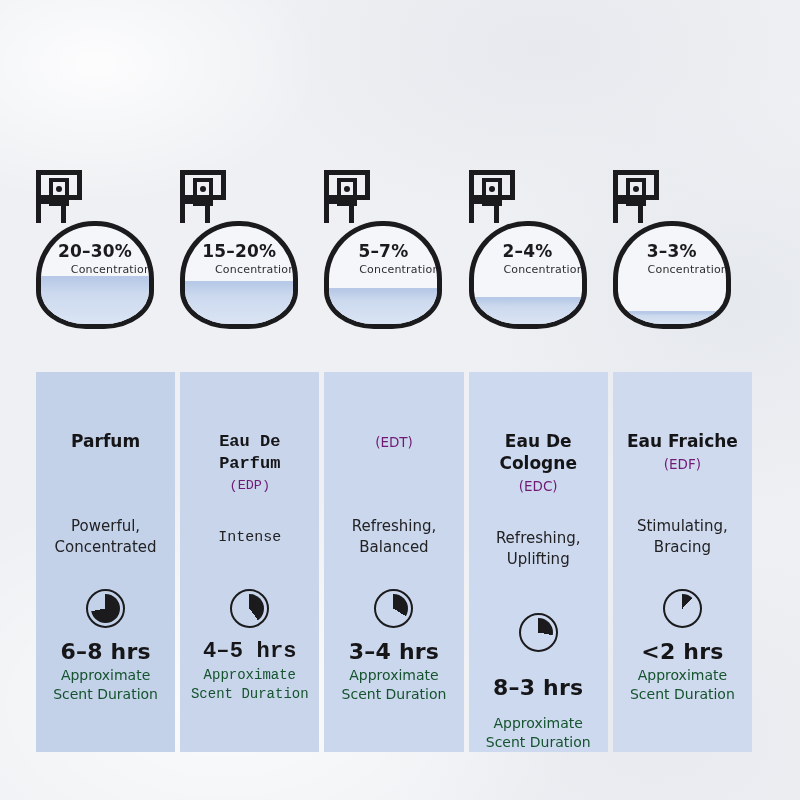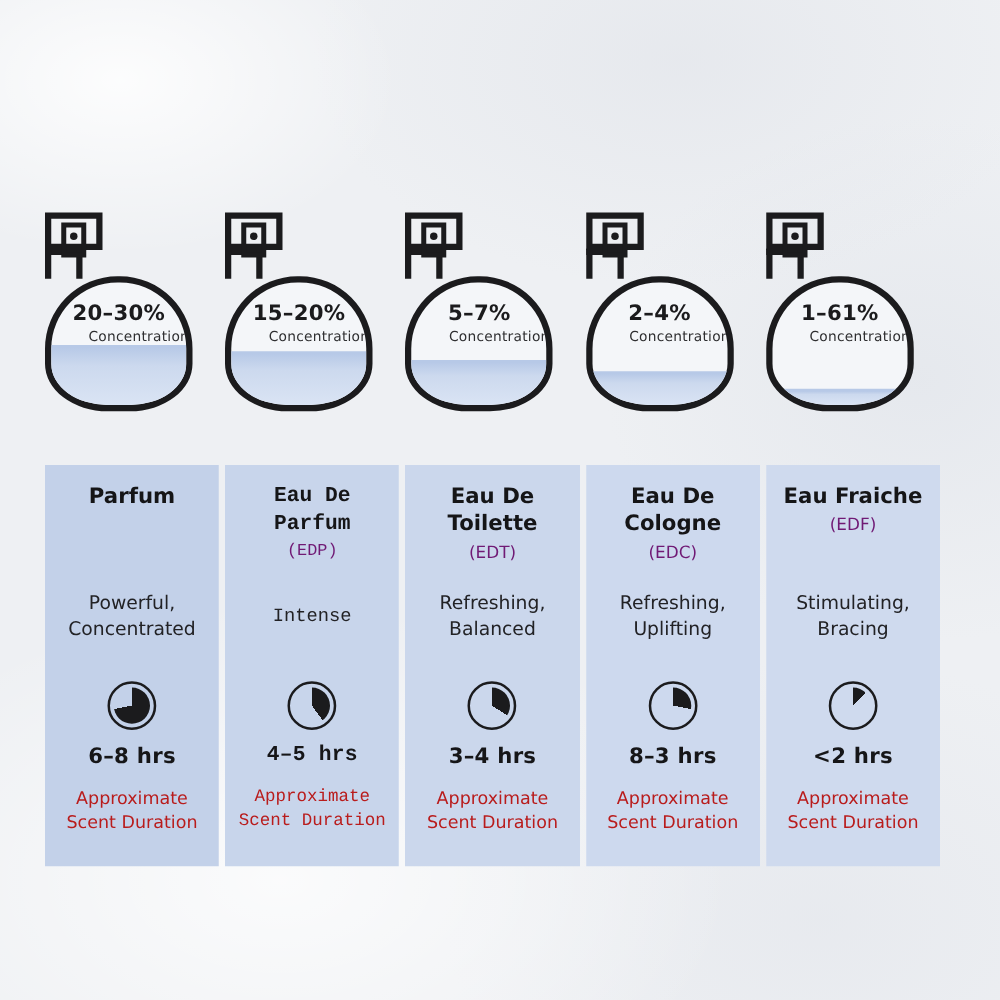--- a/index.html
+++ b/index.html
@@ -50,34 +50,34 @@
   .conc{font-size:11px; color:#2e2e30; margin-top:2px; z-index:1; letter-spacing:.2px;margin-left:32px;}
 
   .row-cards{
     position:absolute; left:36px; top:372px; width:716px; height:321px;
     display:grid; grid-template-columns:repeat(5,1fr); gap:5px;
   }
   .card{
     display:flex; flex-direction:column; align-items:center; text-align:center;
     padding:15px 6px 0; box-sizing:border-box; background:#cad6eb;
   }
-  .card-head{height:74px; display:flex; flex-direction:column; align-items:center;}
+  .card-head{height:74px; display:flex; flex-direction:column; align-items:center;margin-top:44px;}
   .card-title{font-size:17px; font-weight:700; color:#151517; line-height:1.28;}
   .card-abbr{font-size:13.5px; color:#701a75; margin-top:3px;}
   .card-desc{
     height:64px; font-size:15px; color:#222225; line-height:1.4;
     display:flex; align-items:center; justify-content:center; max-width:125px;
   }
   .clock{
     width:35px; height:35px; box-sizing:content-box; margin-top:20px;
     border:2.5px solid #1b1b1d; border-radius:50%; position:relative;
   }
   .clock-pie{position:absolute; inset:3px; border-radius:50%;}
-  .duration{margin-top:11px; font-size:17px; font-weight:700; color:#161618; letter-spacing:.2px;}
-  .duration-label{margin-top:15px; font-size:14px; line-height:1.35; color:#b91c1c; max-width:135px;}
+  .duration{margin-top:11px; font-size:22px; font-weight:700; color:#161618; letter-spacing:.2px;}
+  .duration-label{margin-top:2px; font-size:14px; line-height:1.35; color:#14532d; max-width:135px;}
 </style>
 </head>
 <body>
 
 <div id="canvas">
 
   <div class="row-bottles">
 
     <div class="bottle">
       <div class="cap-housing">
@@ -137,21 +137,21 @@
 
     <div class="bottle">
       <div class="cap-housing">
           <div class="cap-nozzle">
             <div class="cap-dot"></div>
           </div>
         </div>
       <div class="neck"></div>
       <div class="bottle-body">
         <div class="liquid" style="height: 13%;"></div>
-        <div class="pct">1–61%</div>
+        <div class="pct">3–3%</div>
         <div class="conc">Concentration</div>
       </div>
     </div>
   </div>
 
   <div class="row-cards">
 
     <div class="card" style="background: rgb(195, 209, 233);">
       <div class="card-head">
         <div class="card-title">Parfum</div>
@@ -173,32 +173,31 @@
       <div class="card-desc">Intense</div>
       <div class="clock">
           <div class="clock-pie" style="background: conic-gradient(rgb(27, 27, 29) 0deg, rgb(27, 27, 29) 144deg, transparent 144deg, transparent 360deg);"></div>
         </div>
       <div class="duration">4–5 hrs</div>
       <div class="duration-label">Approximate Scent Duration</div>
     </div>
 
     <div class="card" style="background: rgb(203, 215, 236);">
       <div class="card-head">
-        <div class="card-title">Eau De Toilette</div>
         <div class="card-abbr">(EDT)</div>
       </div>
       <div class="card-desc">Refreshing, Balanced</div>
       <div class="clock">
           <div class="clock-pie" style="background: conic-gradient(rgb(27, 27, 29) 0deg, rgb(27, 27, 29) 122.4deg, transparent 122.4deg, transparent 360deg);"></div>
         </div>
       <div class="duration">3–4 hrs</div>
       <div class="duration-label">Approximate Scent Duration</div>
     </div>
 
-    <div class="card" style="background: rgb(205, 217, 238);">
+    <div class="card" style="background: rgb(205, 217, 238); gap: 12px;">
       <div class="card-head">
         <div class="card-title">Eau De Cologne</div>
         <div class="card-abbr">(EDC)</div>
       </div>
       <div class="card-desc">Refreshing, Uplifting</div>
       <div class="clock">
           <div class="clock-pie" style="background: conic-gradient(rgb(27, 27, 29) 0deg, rgb(27, 27, 29) 100.8deg, transparent 100.8deg, transparent 360deg);"></div>
         </div>
       <div class="duration">8–3 hrs</div>
       <div class="duration-label">Approximate Scent Duration</div>

